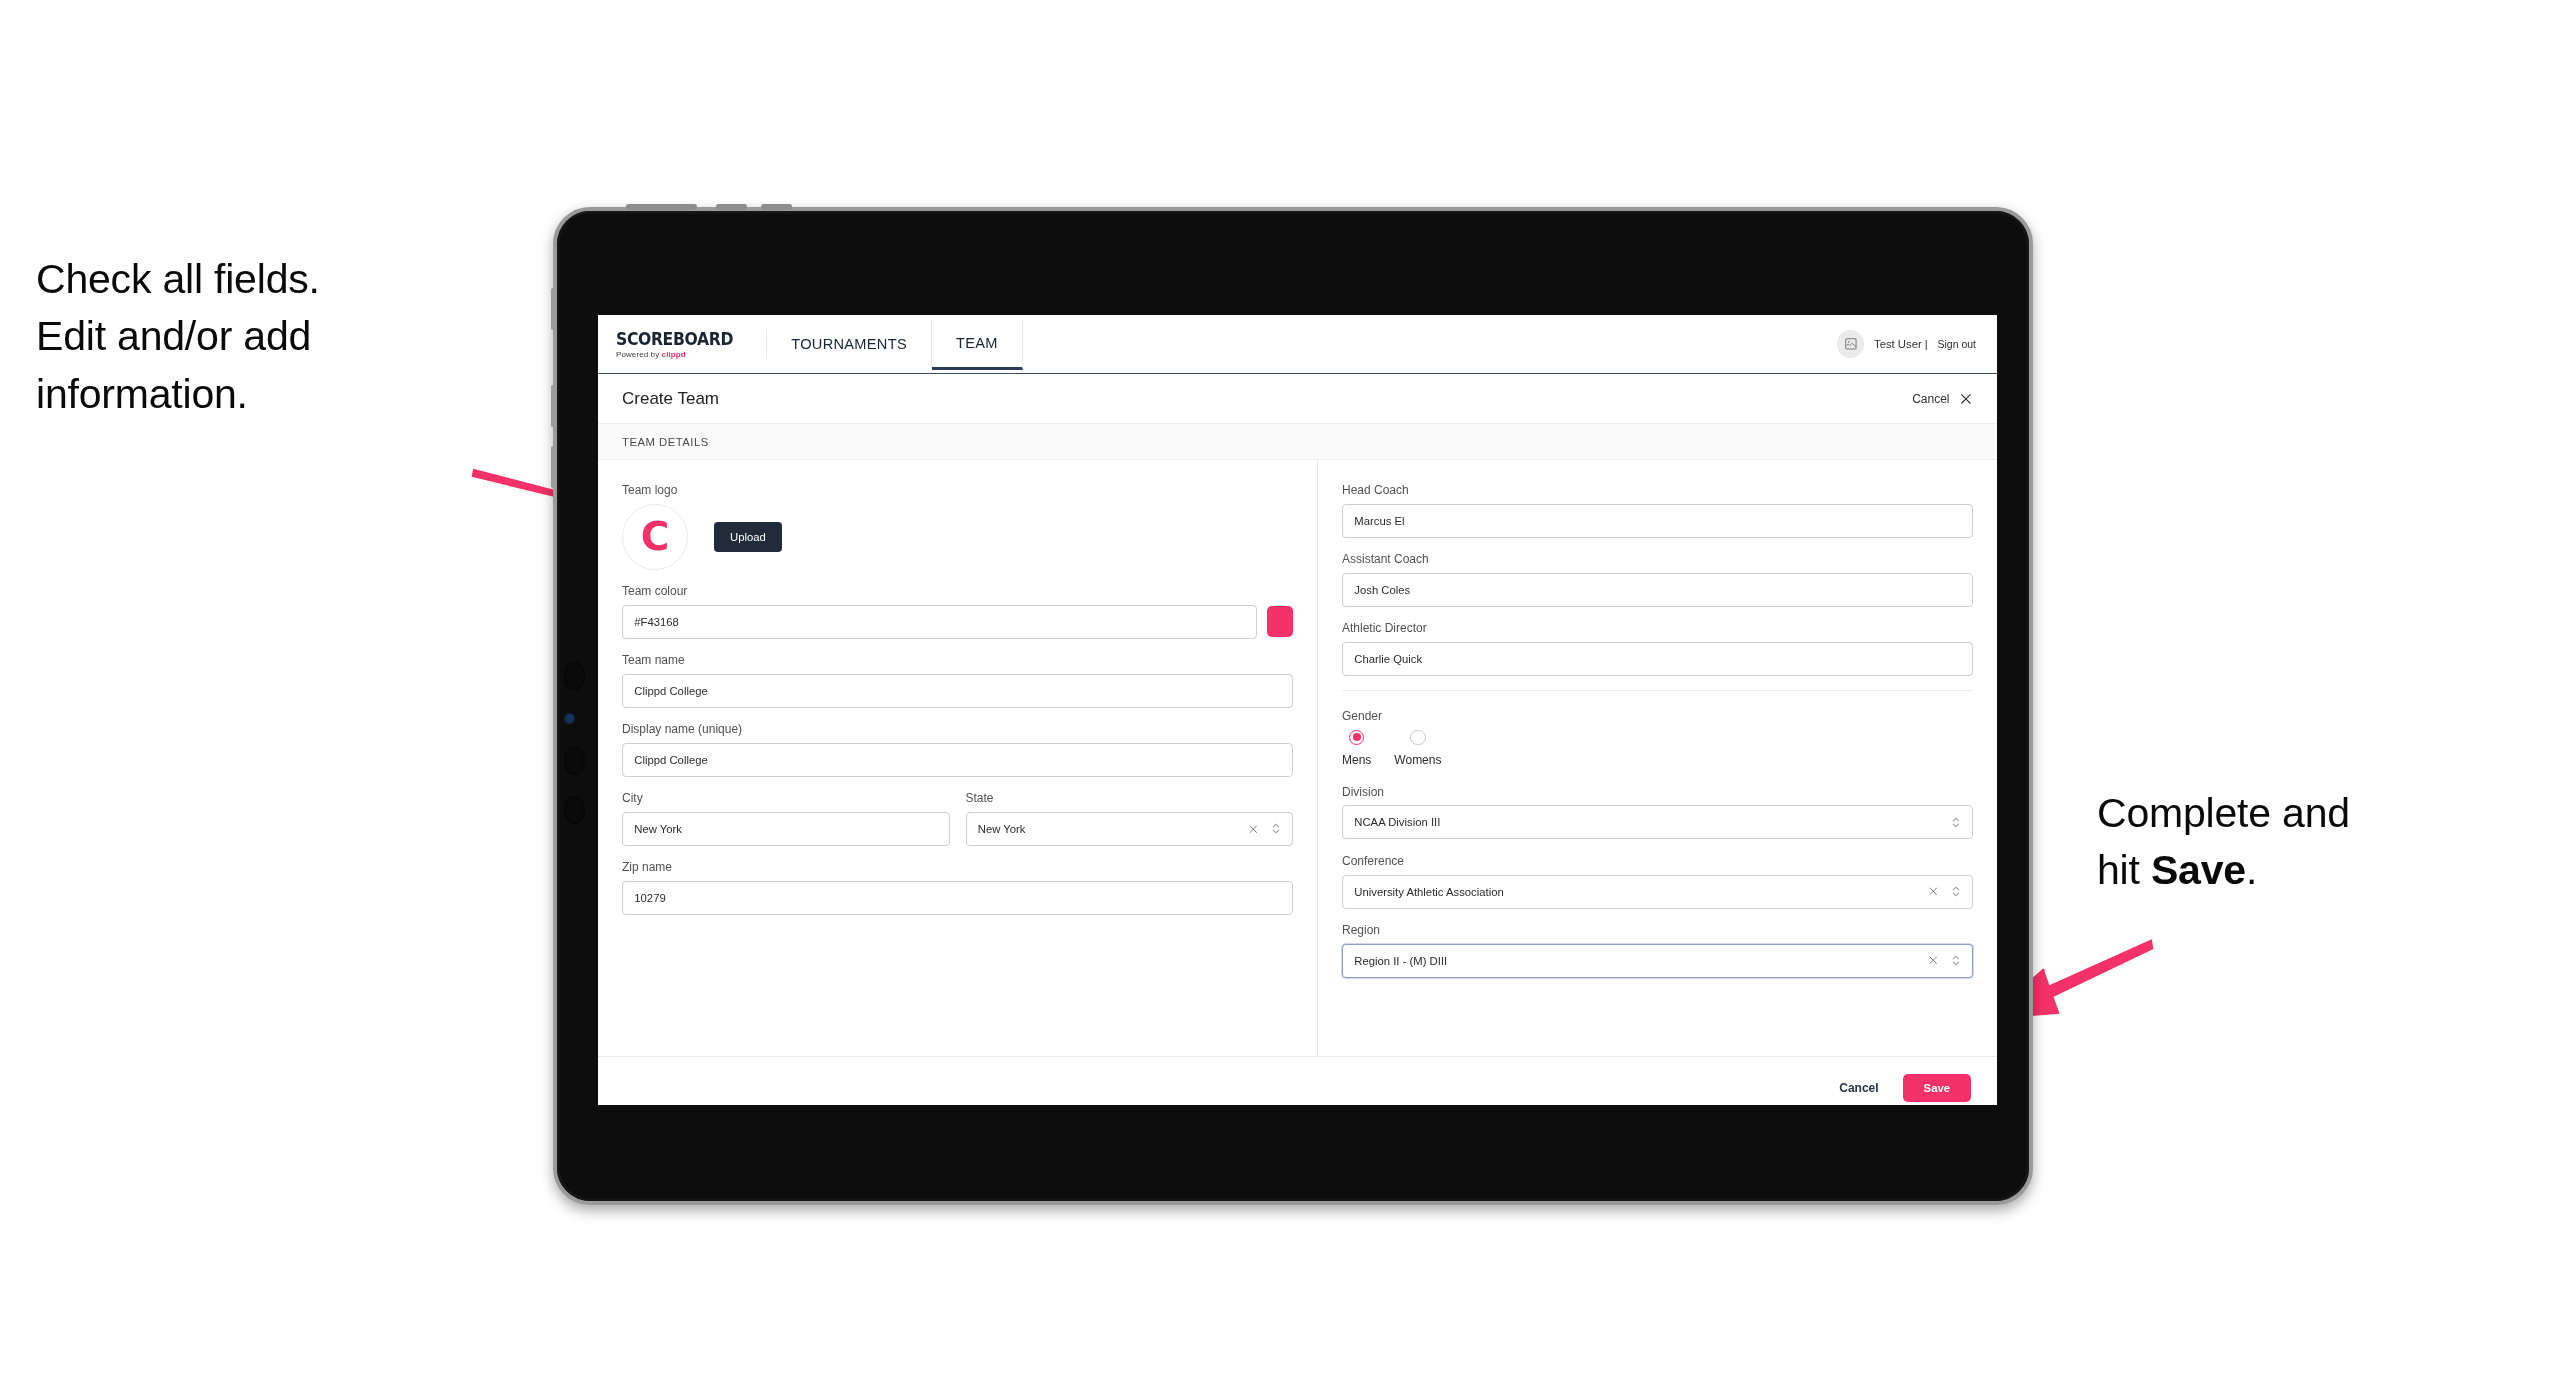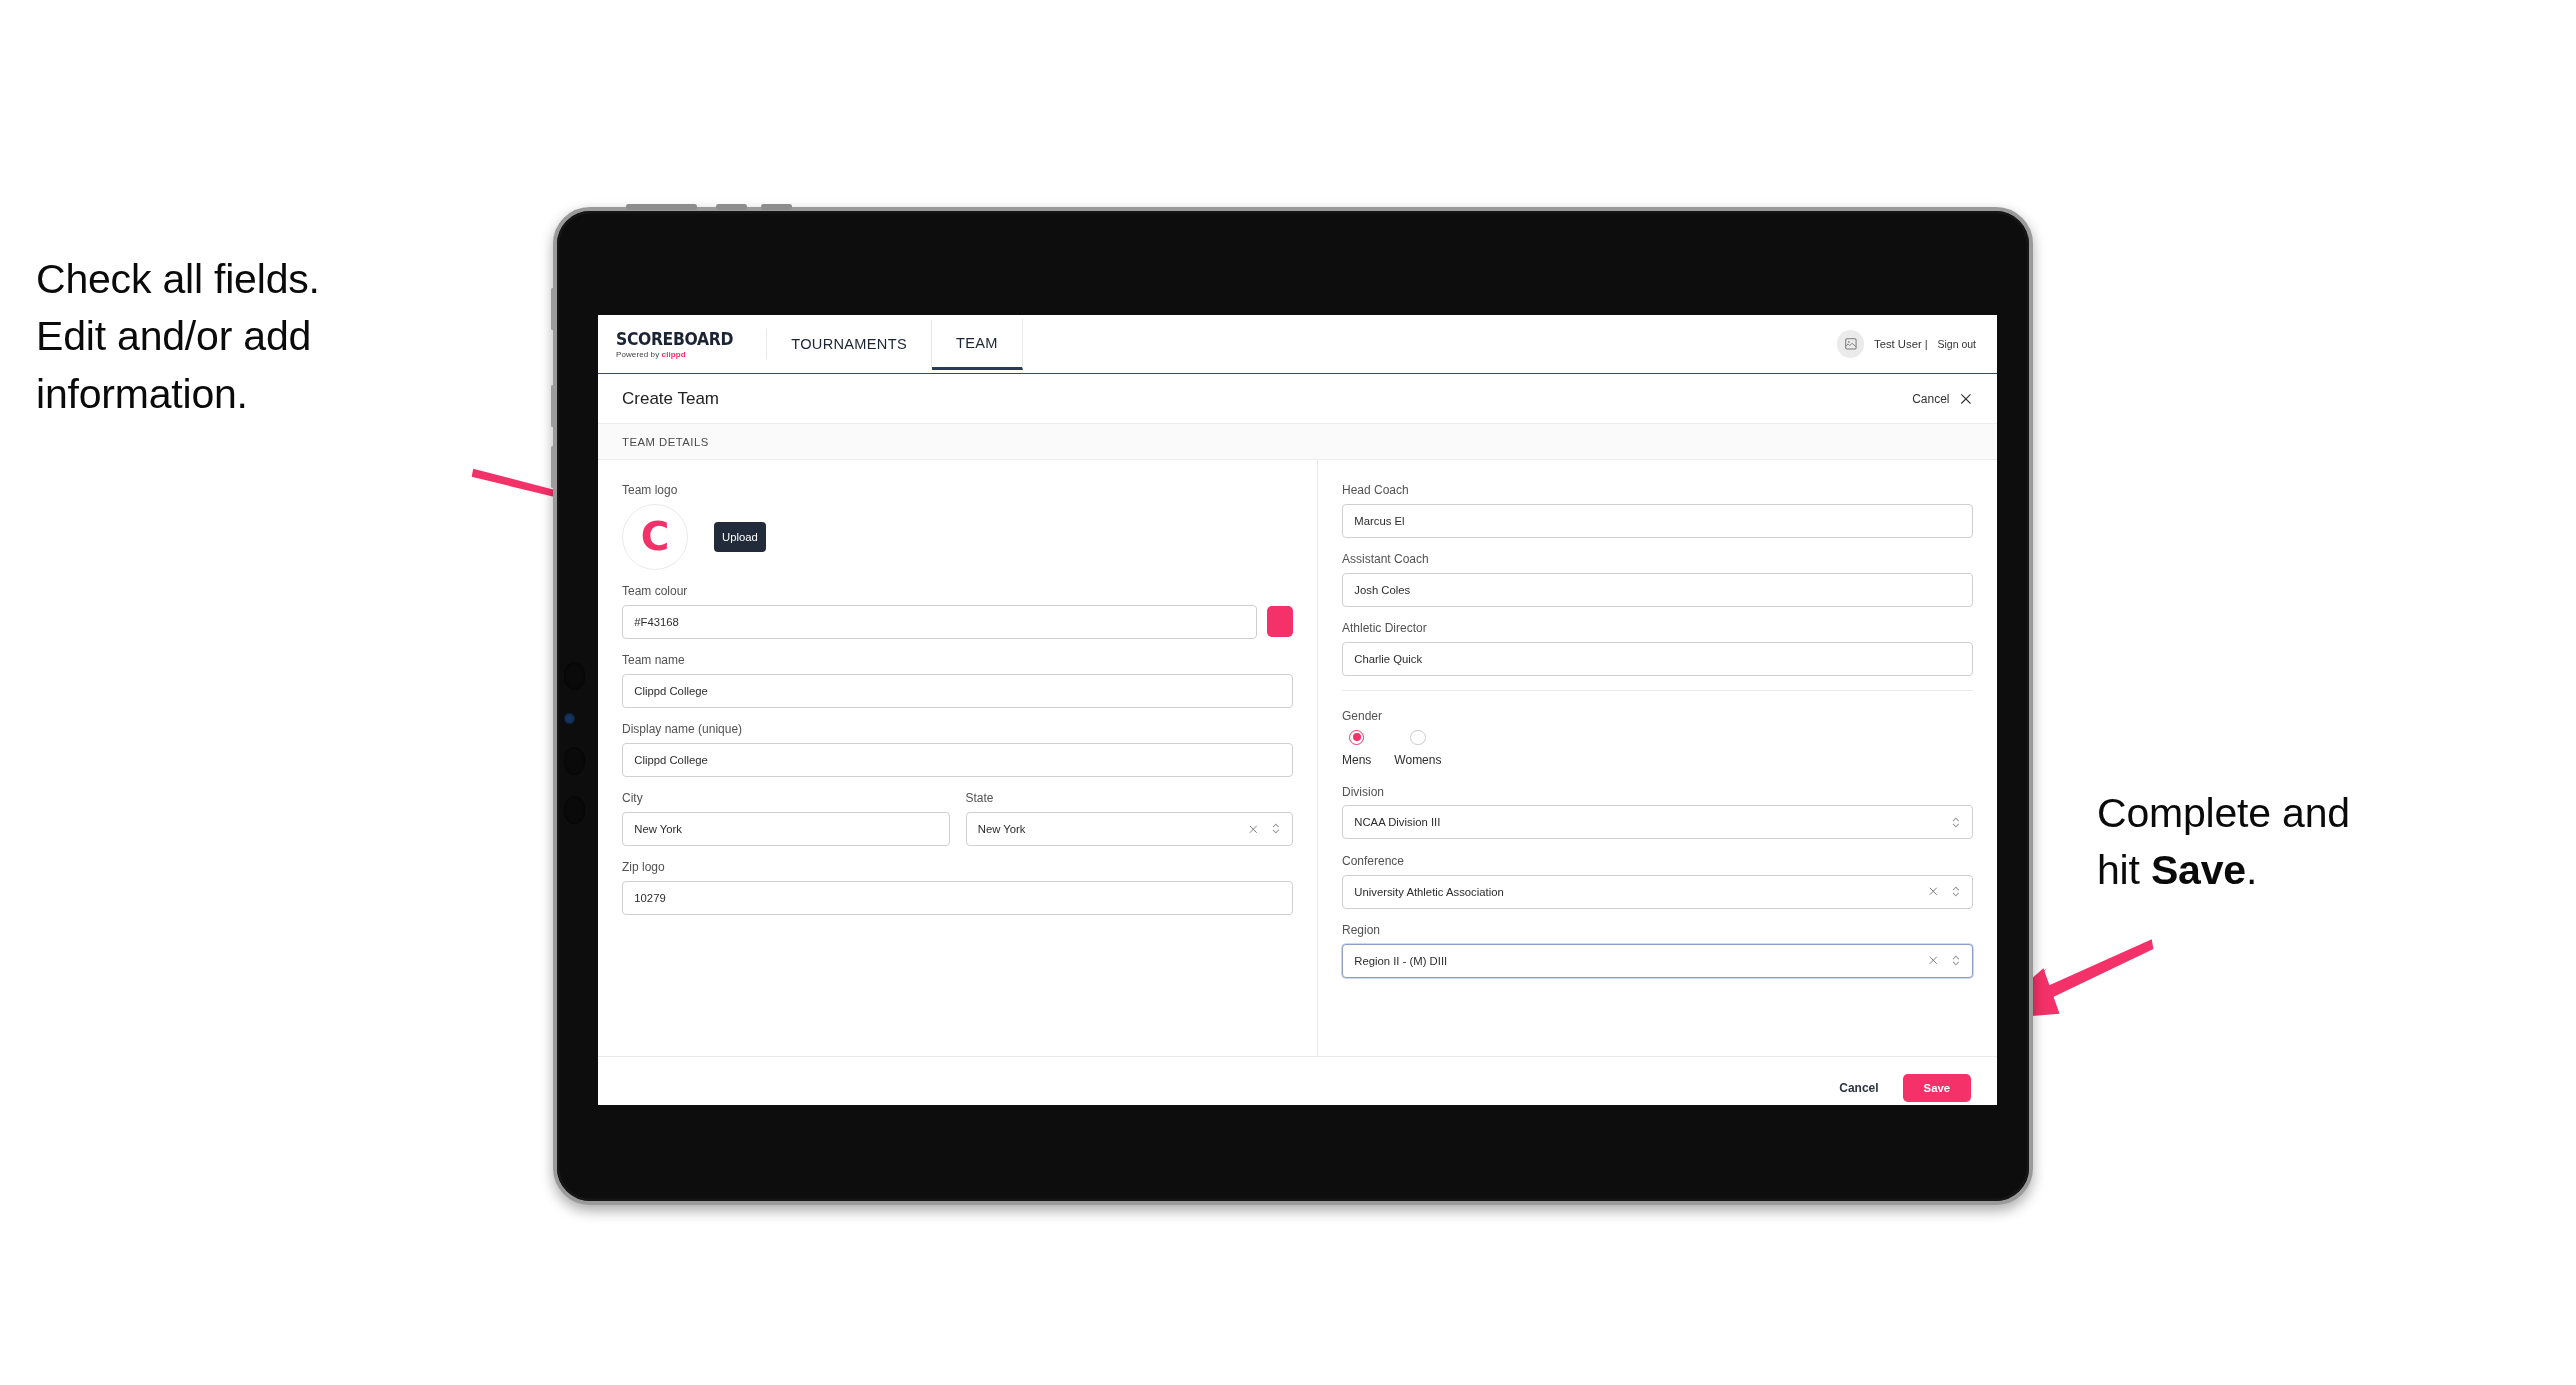--- a/index.html
+++ b/index.html
@@ -138,21 +138,21 @@
   .logo-row { display:flex; align-items:center; gap:26px; margin-bottom: 13px;}
   .logo-circle {
     width: 66px; height: 66px; border-radius:50%;
     border:0.8px solid #eaeaea; background:#fff;
     display:flex; align-items:center; justify-content:center;
     font-family:"DejaVu Sans", sans-serif;
     font-weight: 700; font-size: 39px; color:#F43168; line-height:1;
   }
   .upload-btn {
     background:#222b3a; color:#fff; border-radius:4px;
-    padding: 9px 8px; font-size: 11.3px;
+    padding: 9px 16px; font-size: 11.3px;
   }
   .colour-row { display:flex; align-items:center; gap:9.7px; }
   .colour-row .inp { flex:1; }
   .swatch { width: 26px; height: 31px; border-radius: 4.9px; background:#F43168; }
 
   .two-col { display:flex; gap: 16px; }
   .two-col > div { flex:1; }
 
   
   .radios { display:flex; align-items:center; gap:23px; margin-bottom: 18px; }
@@ -302,21 +302,21 @@
                   <svg width="9.7" height="13" viewBox="0 0 12 18">
                     <path d="M2 7 L6 3 L10 7" stroke="#9a9a9a" stroke-width="1.5" fill="none"></path>
                     <path d="M2 11 L6 15 L10 11" stroke="#9a9a9a" stroke-width="1.5" fill="none"></path>
                   </svg>
                 </span>
               </div>
             </div>
           </div>
 
           <div class="field">
-            <span class="lbl">Zip logo</span>
+            <span class="lbl">Zip name</span>
             <div class="inp">
               <span class="val">10279</span>
             </div>
           </div>
 
         </div>
 
         <div class="col col-right">
 
           <div class="field">

